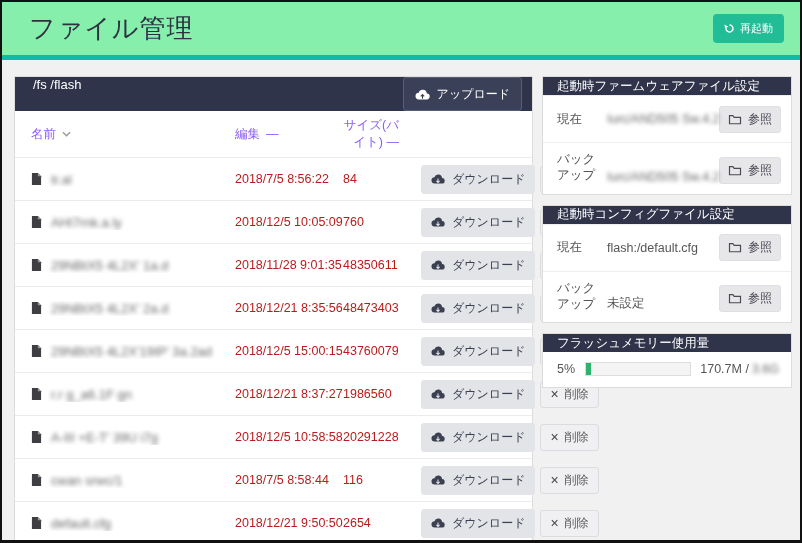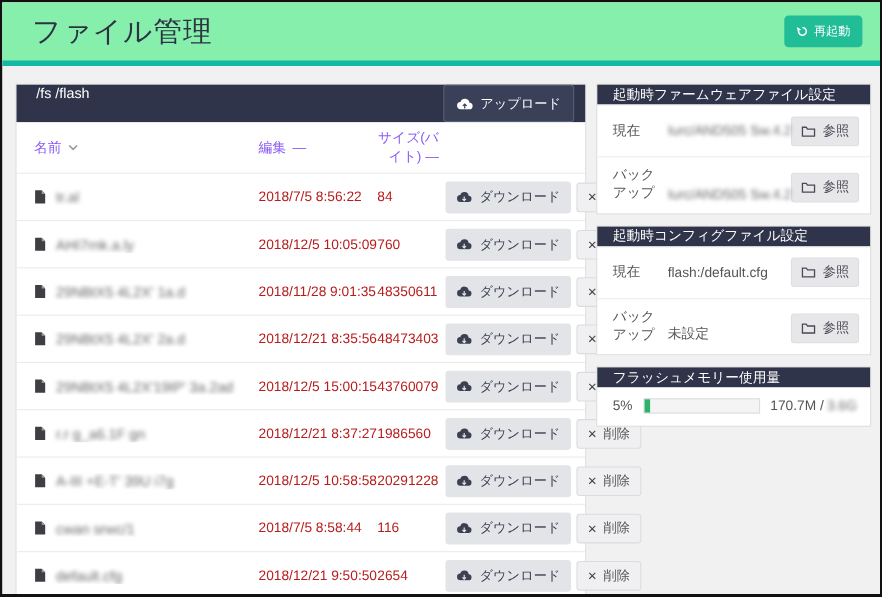--- a/index.html
+++ b/index.html
@@ -37,21 +37,21 @@
     cursor:pointer; font-family:inherit;margin-left:16px;
   }
   .grid-row{ display:grid; grid-template-columns:204px 108px 62px 1fr; padding-left:16px; align-items:center; }
   .cols-head{ min-height:46px; color:#8b5cf6; font-size:12.5px;text-align:right; }
   .col-cell{ display:flex; align-items:center; gap:6px; padding-right:10px; }
   .col-size{ line-height:1.4; padding-right:6px; }
   .file-row{ height:43px; border-top:1px solid #ebebeb; font-size:13px; color:#555; }
   .name-cell{ display:flex; align-items:center; gap:9px; overflow:hidden; padding-right:8px; }
   .file-name{ color:#4a4a4a; white-space:nowrap; overflow:hidden; }
   .cell-muted{ font-size:12.5px; color:#b91c1c; white-space:nowrap; }
-  .actions{ display:flex; gap:5px; align-items:center; padding-right:12px; }
+  .actions{ display:flex; gap:5px; align-items:center; padding-right:12px;margin-left:16px; }
   .btn-dl{
     background:#e3e4e8; border:1px solid #e3e4e8; border-radius:3px; font-size:12px;
     color:#3c4152; padding:5px 9px; display:flex; align-items:center; gap:7px;
     cursor:pointer; white-space:nowrap; font-family:inherit;
   }
   .btn-del{
     background:#f0f0f2; border:1px solid #dcdce0; border-radius:3px; font-size:12px;
     color:#555; padding:4px 9px; display:flex; align-items:center; gap:6px;
     cursor:pointer; white-space:nowrap; font-family:inherit;
   }

